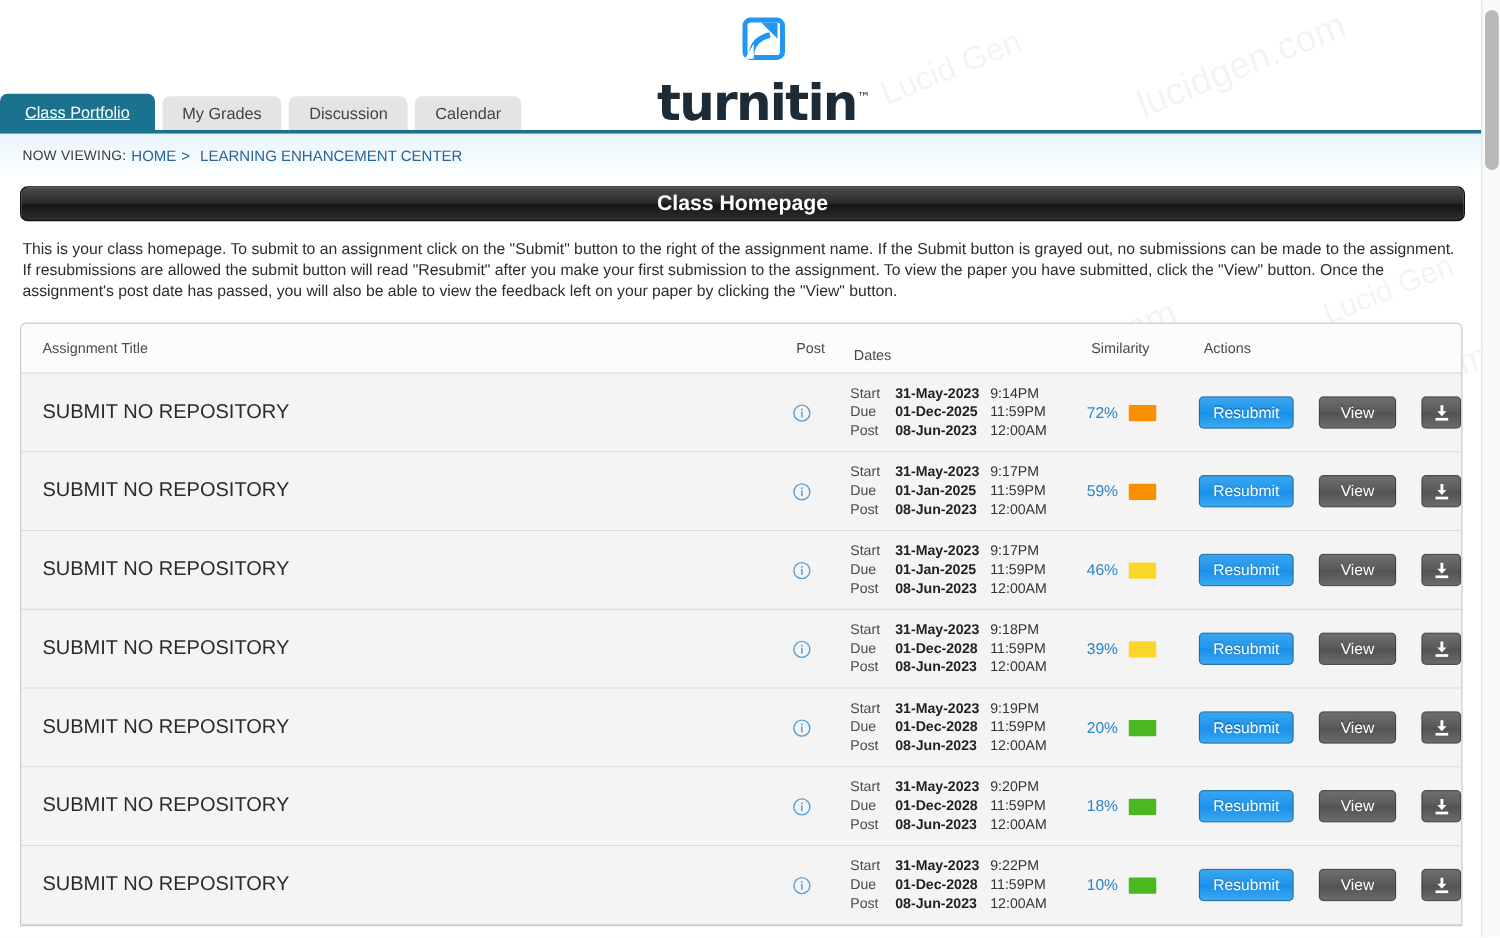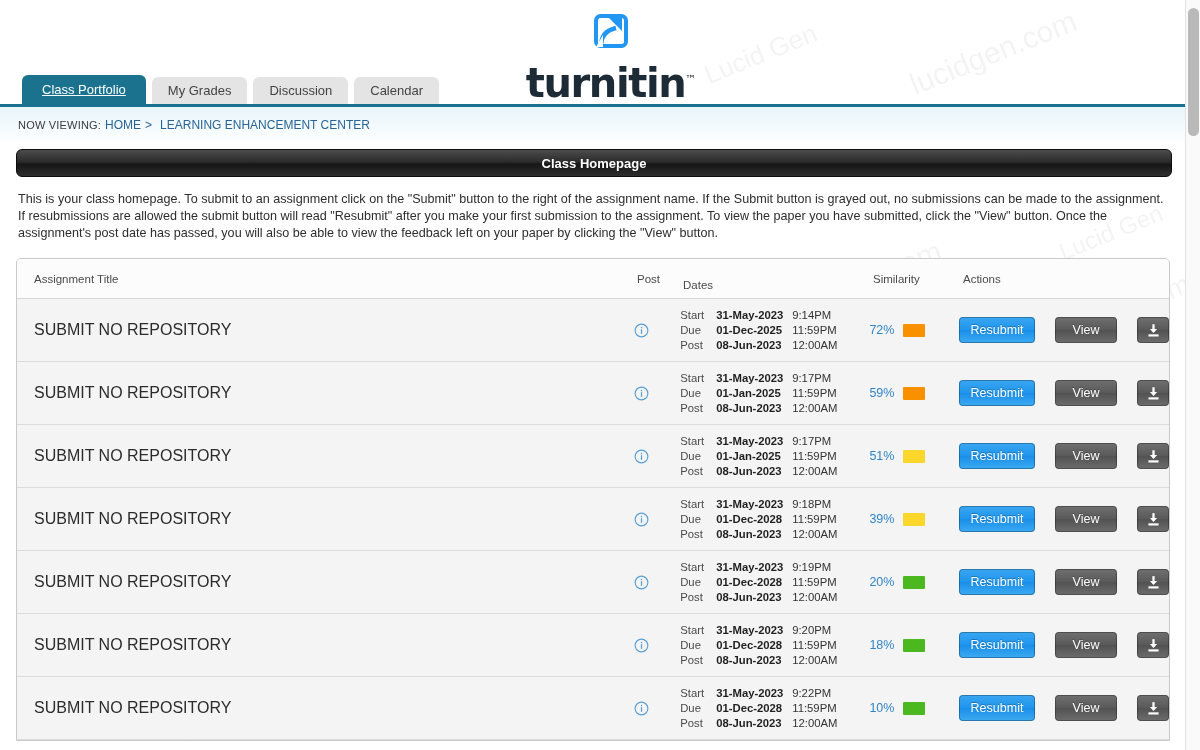--- a/index.html
+++ b/index.html
@@ -63,21 +63,20 @@
     vertical-align: super;
     font-weight: 400;
     letter-spacing: 0;
     color: #1c2b36;
   }
 
   
   .tabbar {
     position: relative;
     height: 32px;
-    padding-left: 22px;
     display: flex;
     align-items: flex-end;
     gap: 6px;
     z-index: 6;
   }
   .tab {
     height: 27px;
     padding: 0 16px;
     display: flex;
     align-items: center;
@@ -128,21 +127,21 @@
   }
   .crumb-sep { color: #2a6496; margin: 0 4px; font-size: 12px; }
 
   
   .homebar {
     margin: 6px 28px 0 16px;
     height: 28px;
     border-radius: 6px;
     background: linear-gradient(to bottom, #4c4c4c 0%, #2c2c2c 45%, #161616 55%, #2e2e2e 100%);
     color: #fff;
-    font-size: 13px;
+    font-size: 17px;
     font-weight: 700;
     display: flex;
     align-items: center;
     justify-content: center;
     border: 1px solid #0c0c0c;
     position: relative;
     z-index: 6;
   }
 
   
@@ -443,21 +442,21 @@
             <span class="d-date">31-May-2023</span>
             <span class="d-time">9:17PM</span>
             <span class="d-lbl">Due</span>
             <span class="d-date">01-Jan-2025</span>
             <span class="d-time">11:59PM</span>
             <span class="d-lbl">Post</span>
             <span class="d-date">08-Jun-2023</span>
             <span class="d-time">12:00AM</span>
           </div>
           <div class="r-sim">
-            <span class="sim-pct">51%</span>
+            <span class="sim-pct">46%</span>
             <span class="sim-bar" style="background:#fcd72b"></span>
           </div>
           <div class="r-act">
             <div class="btn btn-primary">Resubmit</div>
             <div class="btn btn-gray">View</div>
             <div class="btn btn-icon">
               <svg class="dl-svg" viewBox="0 0 16 16">
                 <path d="M8 1.2 L8 8.2" stroke="#fff" stroke-width="2.4" fill="none"></path>
                 <path d="M4.1 6.4 L8 10.6 L11.9 6.4 Z" fill="#fff"></path>
                 <rect x="2.6" y="12.1" width="10.8" height="2.3" fill="#fff"></rect>

